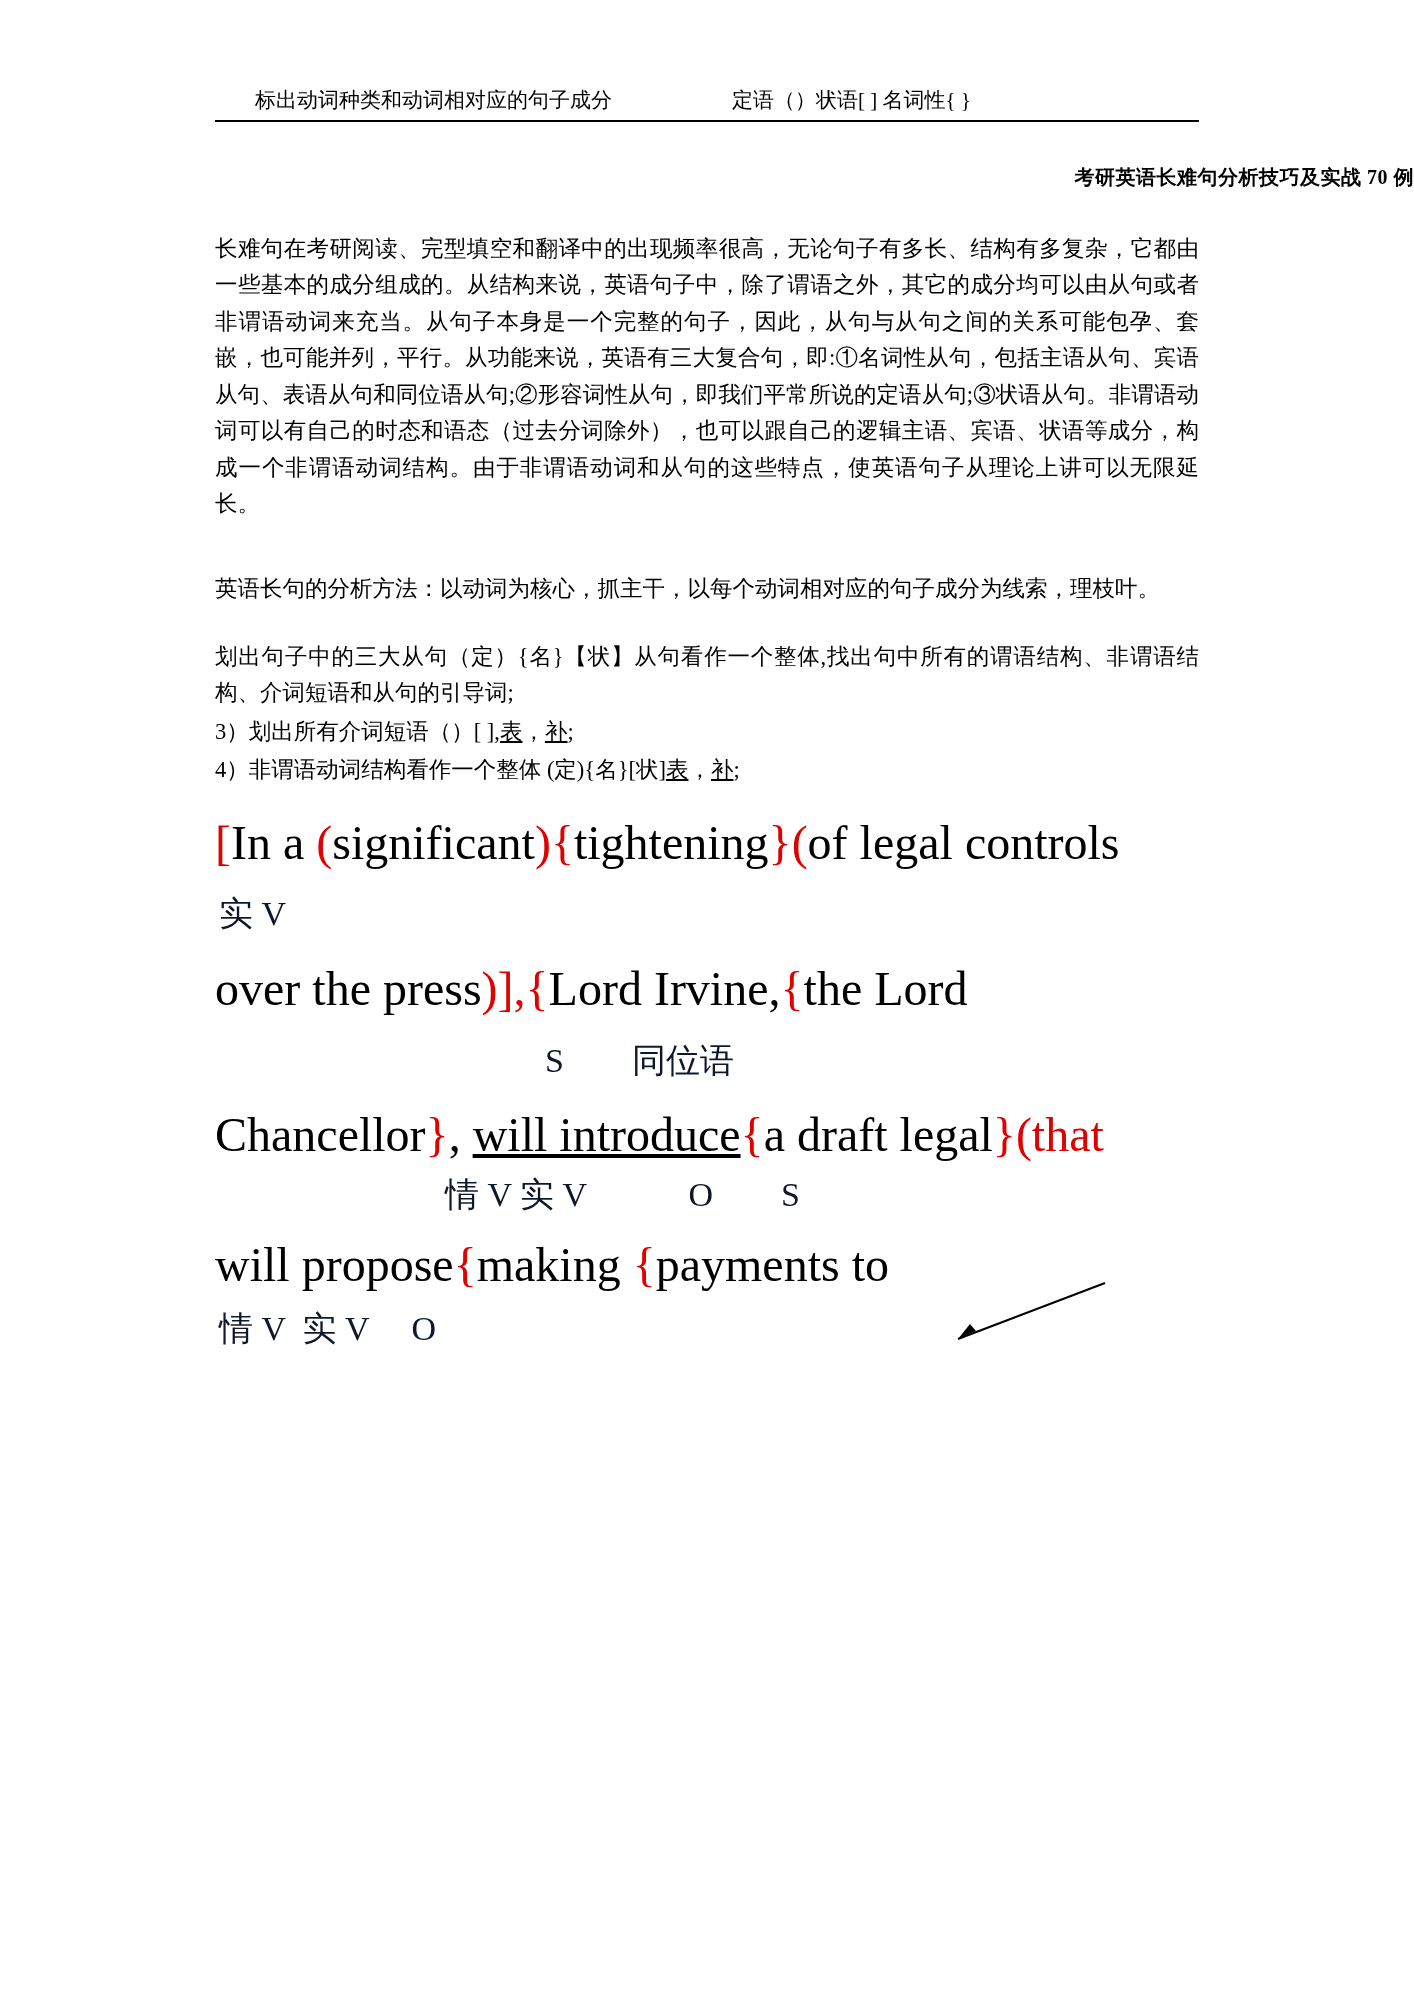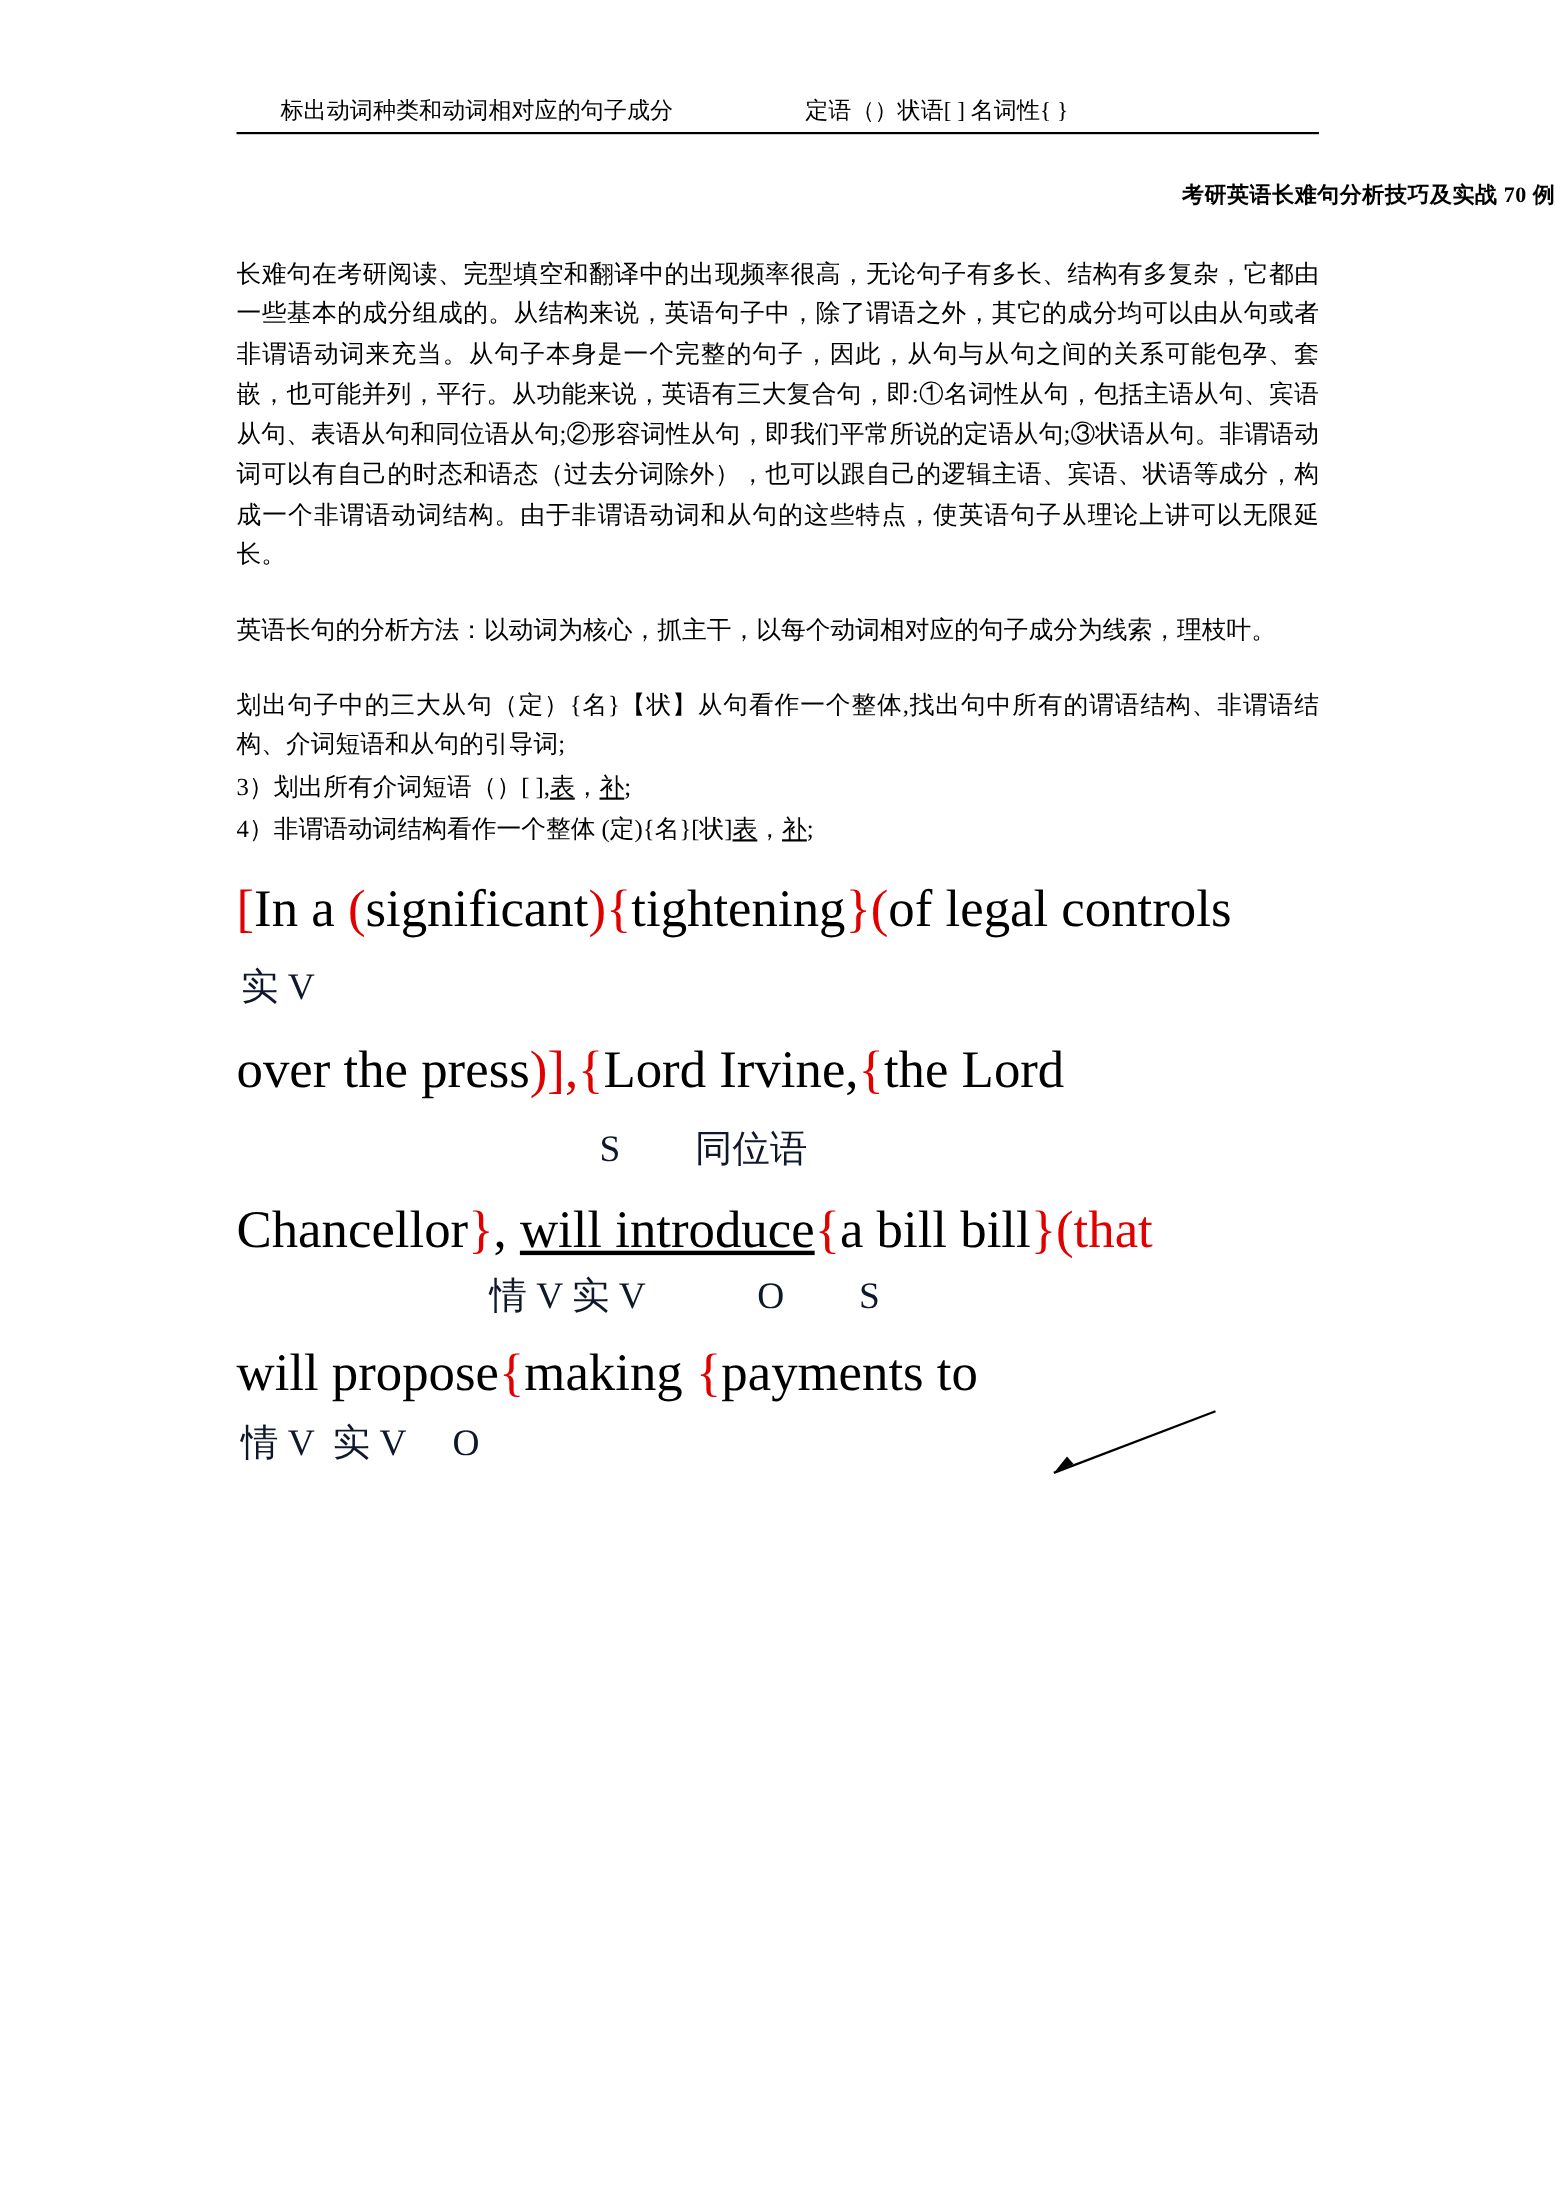--- a/index.html
+++ b/index.html
@@ -52,21 +52,21 @@
   .content {
     margin: 0 215px 0 215px;
   }
   p.para {
     font-size: 22.5px;
     line-height: 1.62;
     text-align: justify;
     margin: 0;
   }
   p.p-intro { margin-top: 40px; }
-  p.p-method { margin-top: 32px; }
+  p.p-method { margin-top: 48px; }
   p.p-1 { margin-top: 2px; }
   p.p-divide { margin-top: 32px; }
   p.p-3 { margin-top: 2px; }
   p.p-4 { margin-top: 2px; }
   p.p-example { margin-top: 34px; }
   .u { text-decoration: underline; }
 
   
   .analysis {
     margin: 0 215px;
@@ -125,21 +125,21 @@
     <p class="para p-divide">划出句子中的三大从句（定）{名}【状】从句看作一个整体,找出句中所有的谓语结构、非谓语结构、介词短语和从句的引导词;</p>
     <p class="para p-3"><span>3）划出所有介词短语（）[ ],</span><span class="u">表</span><span>，</span><span class="u">补</span><span>;</span></p>
     <p class="para p-4"><span>4）非谓语动词结构看作一个整体 (定){名}[状]</span><span class="u">表</span><span>，</span><span class="u">补</span><span>;</span></p>
   </div>
 
   <div class="analysis">
     <div class="aline l1"><span class="red">[</span><span class="black">In a </span><span class="red">(</span><span class="black">significant</span><span class="red">)</span><span class="red">{</span><span class="black">tightening</span><span class="red">}</span><span class="red">(</span><span class="black">of legal controls</span></div>
     <div class="markrow m2">实 V</div>
     <div class="aline l3"><span class="black">over the press</span><span class="red">)],</span><span class="red">{</span><span class="black">Lord Irvine,</span><span class="red">{</span><span class="black">the Lord</span></div>
     <div class="markrow m4">S        同位语</div>
-    <div class="aline l5"><span class="black">Chancellor</span><span class="red">}</span><span class="black">, </span><span class="black ul">will introduce</span><span class="red">{</span><span class="black">a bill bill</span><span class="red">}</span><span class="red">(</span><span class="red">that</span></div>
+    <div class="aline l5"><span class="black">Chancellor</span><span class="red">}</span><span class="black">, </span><span class="black ul">will introduce</span><span class="red">{</span><span class="black">a draft legal</span><span class="red">}</span><span class="red">(</span><span class="red">that</span></div>
     <div class="markrow m6">情 V 实 V            O        S</div>
     <div class="aline l7"><span class="black">will propose</span><span class="red">{</span><span class="black">making </span><span class="red">{</span><span class="black">payments to</span></div>
     <div class="markrow m8">情 V  实 V     O</div>
   </div>
 
   <div class="arrow-wrap">
     <svg width="180" height="70" viewBox="0 0 180 70">
       <line x1="165" y1="4" x2="18" y2="60" stroke="#000" stroke-width="2"></line>
       <polygon points="18,60 36,52 30,45" fill="#000"></polygon>
     </svg>

